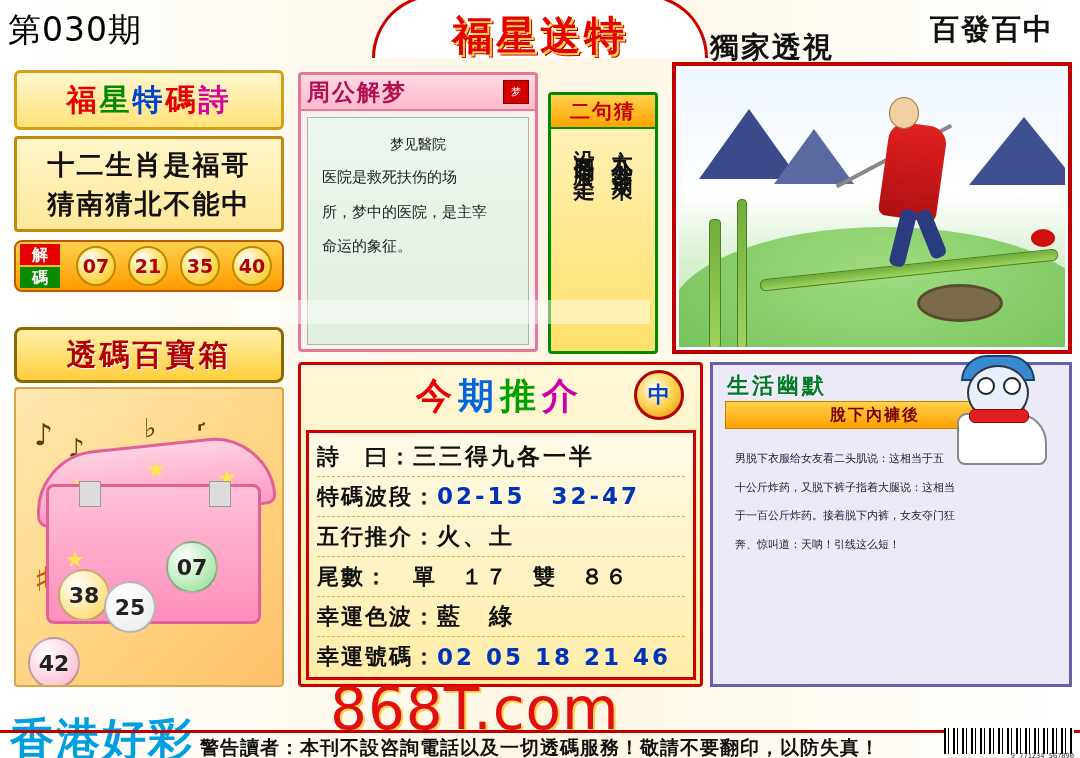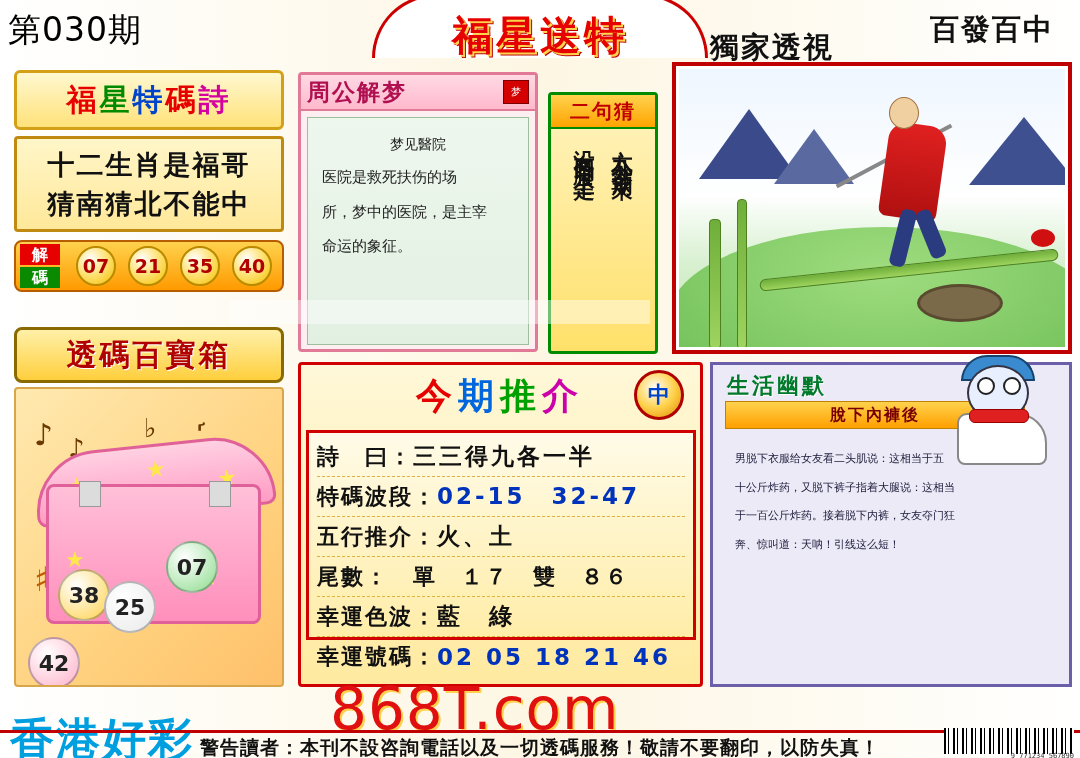--- a/index.html
+++ b/index.html
@@ -217,21 +217,21 @@
   #rec-title .t span:nth-child(4){ color:#cc00aa; }
   .rec-logo {
     position: absolute; right: 6px; top: -2px; width: 50px; height: 50px; border-radius: 50%;
     background: radial-gradient(circle at 40% 35%, #fff, #ffd24d 50%, #e08a00);
     border: 3px solid #b00000;
     display:flex; align-items:center; justify-content:center;
     font-size: 22px; font-weight: bold; color:#0044cc;
     font-family: "DejaVu Sans", sans-serif;
   }
   #rec-rows {
-    position: absolute; left: 306px; top: 430px; width: 390px; height: 210px;
+    position: absolute; left: 306px; top: 430px; width: 390px; height: 250px;
     border: 3px solid #d00000; background: linear-gradient(#fffbe8,#ffeda8);
     padding: 4px 8px;
   }
   .rrow {
     display: flex; align-items: center; height: 40px;
     border-bottom: 1px dashed #e0b040;
   }
   .rrow:last-child { border-bottom: none; }
   .rlab {
     font-size: 22px; font-weight: bold; color: #111; letter-spacing: 2px;

